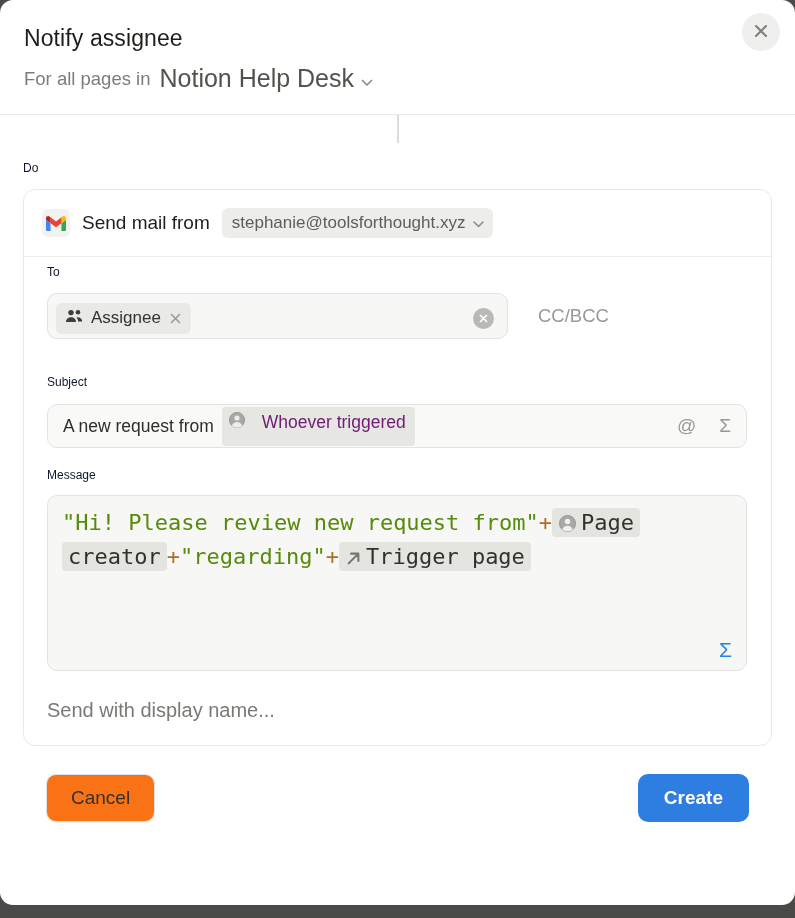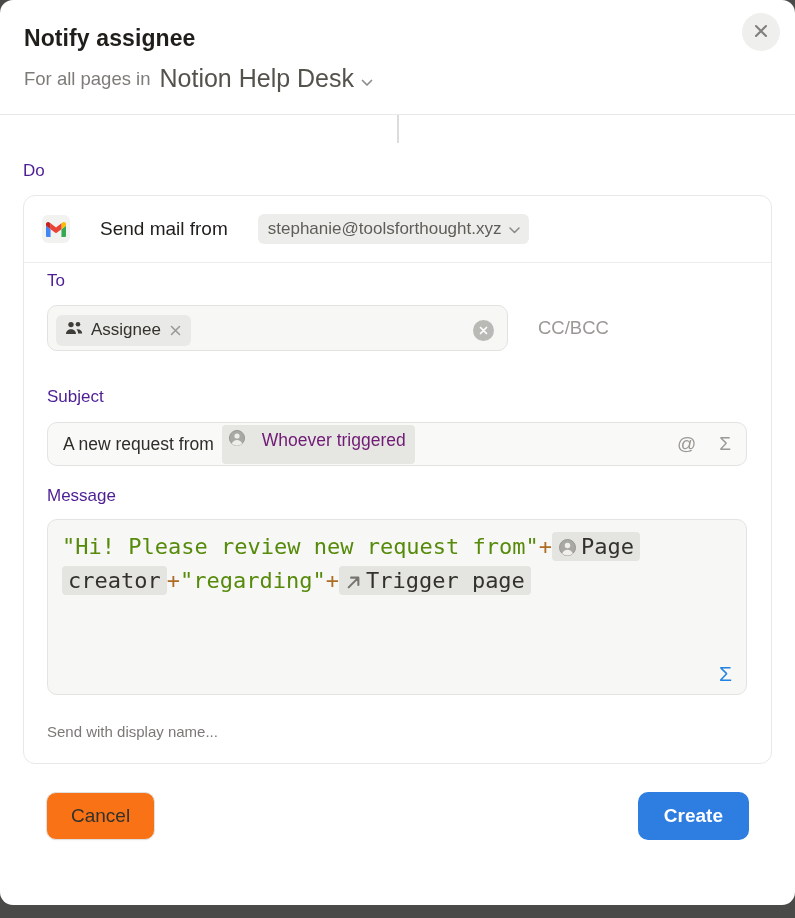--- a/index.html
+++ b/index.html
@@ -12,48 +12,48 @@
   }
   .dialog {
     position:absolute; top:0; left:0;
     width:795px; height:905px;
     background:#ffffff;
     border-radius:13px;
     overflow:hidden;
   }
   
   .header { padding:25px 24px 0 24px; position:relative; }
-  .title { font-size:23px; font-weight:700; color:#1f1e1b; letter-spacing:.1px; }
+  .title { font-size:23px; font-weight:400; color:#1f1e1b; letter-spacing:.1px; }
   .subtitle { margin-top:12px; font-size:18.5px; color:#7e7c78; display:flex; align-items:center; }
   .scope-btn {
     display:inline-flex; align-items:center; gap:7px;
     margin-left:9px; color:#54524c; cursor:pointer;
     background:none; border:none; font-size:25px;
     font-family:"Liberation Sans", sans-serif;
   }
   .close-btn {
     position:absolute; top:13px; right:15px;
     width:38px; height:38px; border-radius:50%;
     background:#efefed; border:none; cursor:pointer;
     display:flex; align-items:center; justify-content:center;
   }
   .divider { margin-top:21px; height:1px; background:#e9e9e7; }
   .connector { width:2px; height:28px; background:#dcdcda; margin:0 auto; }
   
   .content { padding:0 23px; }
-  .section-label { font-size:17px; color:#4c1d95; }
+  .section-label { font-size:12px; color:#0f172a; }
   .do-label { margin-top:18px; }
   .card {
     margin-top:14px;
     border:1px solid #e8e8e6;
     border-radius:12px;
     background:#fff;
   }
   .card-header {
-    display:flex; align-items:center; gap:30px;
+    display:flex; align-items:center; gap:12px;
     padding:18px; border-bottom:1px solid #ececea;
   }
   .gmail-box {
     width:28px; height:28px; border-radius:6px;
     background:#f2f2f0; display:flex; align-items:center; justify-content:center;
     flex:none;
   }
   .send-mail-label { font-size:19px; color:#1f1e1b; }
   .from-pill {
     display:inline-flex; align-items:center; gap:8px;
@@ -119,21 +119,21 @@
     display:inline; background:#e4e4e1; border-radius:4px;
     padding:2px 6px; color:#33312b; cursor:pointer;
     -webkit-box-decoration-break:clone; box-decoration-break:clone;
   }
   .token svg { vertical-align:-3px; margin-right:4px; }
   .msg-sigma {
     position:absolute; right:14px; bottom:8px;
     background:none; border:none; cursor:pointer;
     color:#2383e2; font-size:21px; font-family:"Liberation Sans", sans-serif;
   }
-  .display-name { margin-top:28px; font-size:15px; color:#7b7975; cursor:pointer; }
+  .display-name { margin-top:28px; font-size:20px; color:#7b7975; cursor:pointer; }
   
   .footer {
     margin-top:28px; padding:0 23px;
     display:flex; justify-content:space-between; align-items:center;
   }
   .btn {
     height:48px; border-radius:10px; cursor:pointer;
     font-size:19px; font-family:"Liberation Sans", sans-serif;
   }
   .btn-cancel {

